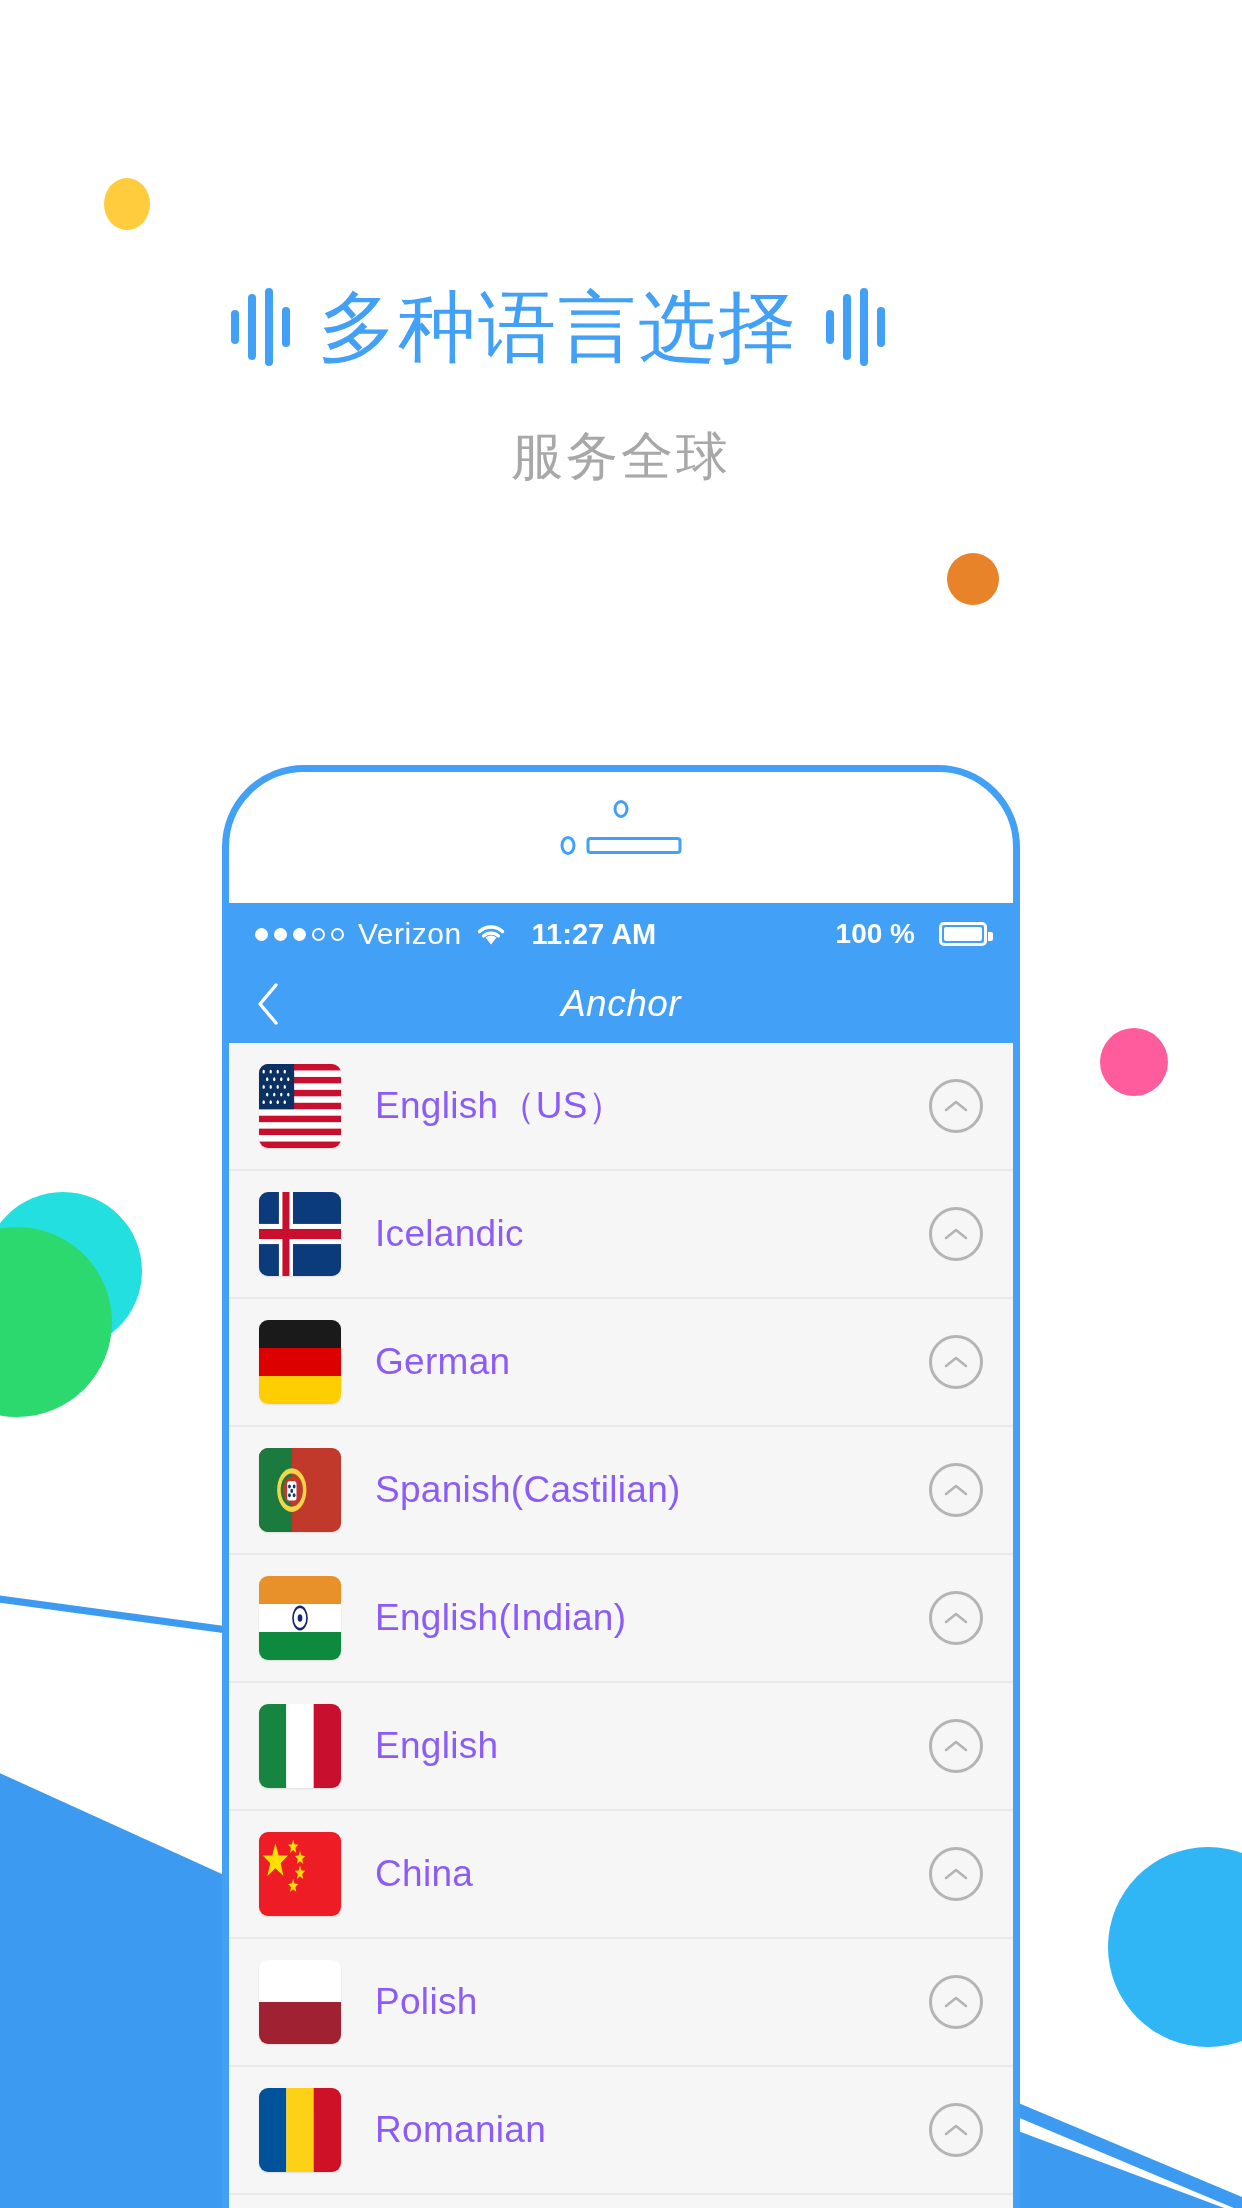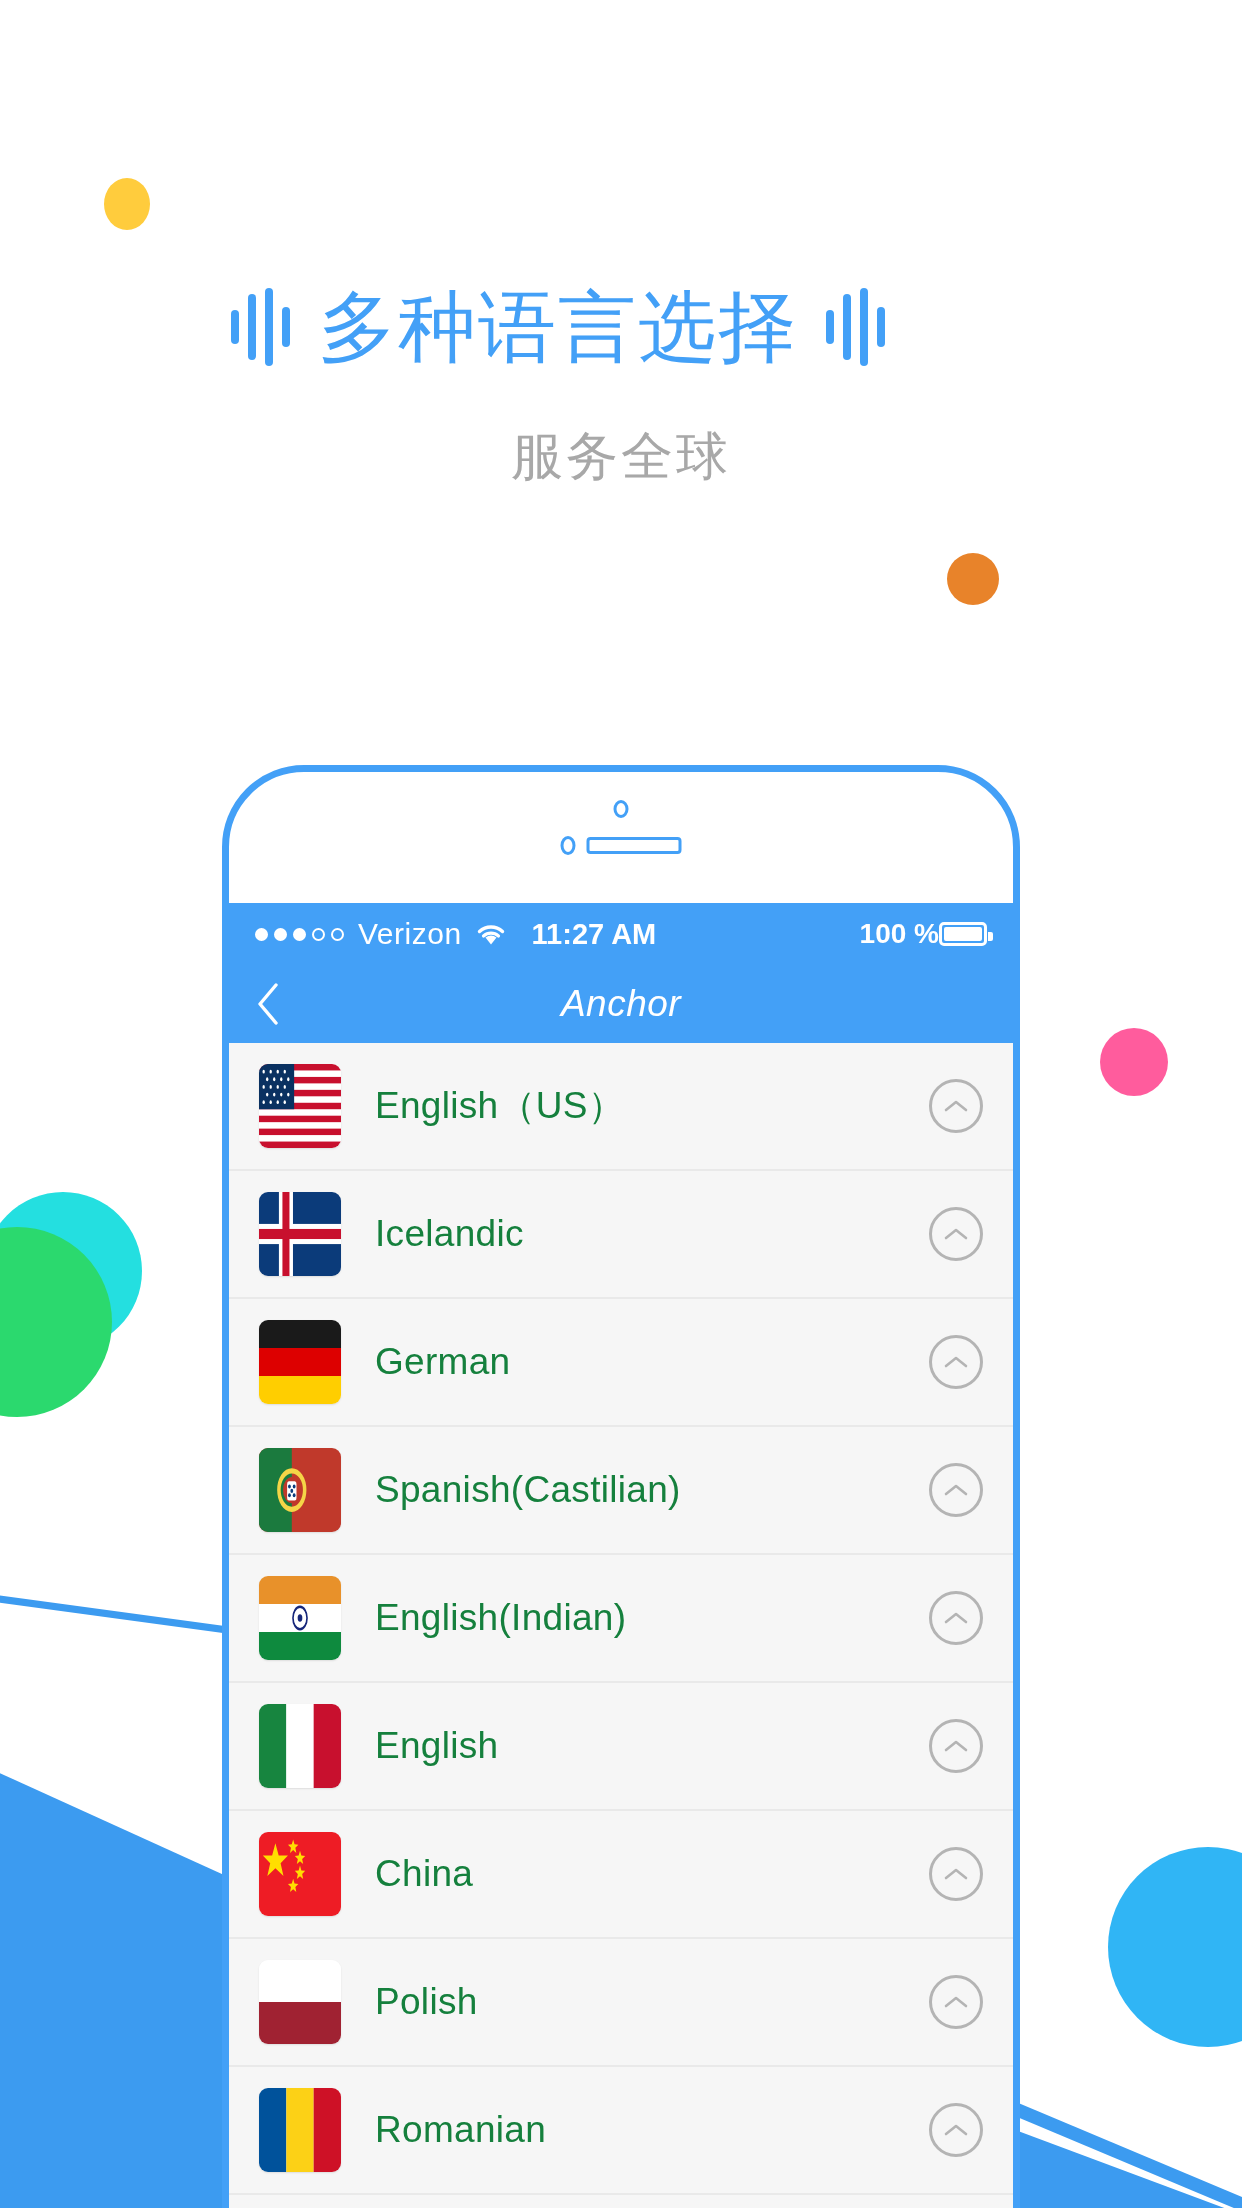--- a/index.html
+++ b/index.html
@@ -92,21 +92,21 @@
     height: 62px; background: #43A0F7; color: #fff;
     display: flex; align-items: center; padding: 4px 26px;
     font-size: 28px; font-weight: bold;
   }
   #signal-dots { display: flex; align-items: center; gap: 6px; margin-right: 14px; }
   #signal-dots span { width: 13px; height: 13px; border-radius: 50%; border: 2px solid #fff; }
   #signal-dots span.on { background: #fff; }
   #carrier { font-weight: normal; font-size: 30px; margin-right: 12px; letter-spacing: .5px; }
   #wifi-icon { margin-right: 24px; display: inline-flex; }
   #clock { font-size: 29px; }
-  #status-right { margin-left: auto; display: flex; align-items: center; gap: 0; }
+  #status-right { margin-left: auto; display: flex; align-items: center; gap: 24px; }
   #battery-pct { font-size: 28px; }
   #battery-icon {
     width: 48px; height: 24px; border: 3px solid #fff; border-radius: 5px;
     position: relative; display: inline-block;
   }
   #battery-icon::after {
     content: ""; position: absolute; right: -9px; top: 7px;
     width: 5px; height: 9px; background: #fff; border-radius: 0 2px 2px 0;
   }
   #battery-fill { position: absolute; left: 2px; top: 2px; bottom: 2px; right: 2px; background: #fff; border-radius: 2px; }
@@ -130,21 +130,21 @@
     border-bottom: 2px solid #E9E9E9;
     background: #F6F6F6;
   }
   .flag {
     width: 82px; height: 84px; border-radius: 9px;
     overflow: hidden; flex: 0 0 auto; position: relative;
     box-shadow: 0 1px 2px rgba(0,0,0,.10);
   }
   .flag svg { display: block; width: 100%; height: 100%; }
   .lang-label {
-    margin-left: 34px; font-size: 37px; color: #15803d; letter-spacing: .3px;
+    margin-left: 34px; font-size: 37px; color: #8b5cf6; letter-spacing: .3px;
     font-family: "Liberation Sans", "DejaVu Sans", sans-serif;
   }
   .expand-icon {
     margin-left: auto; width: 54px; height: 54px;
     border: 3px solid #B4B4B4; border-radius: 50%;
     display: flex; align-items: center; justify-content: center;
   }
 </style>
 </head>
 <body>

